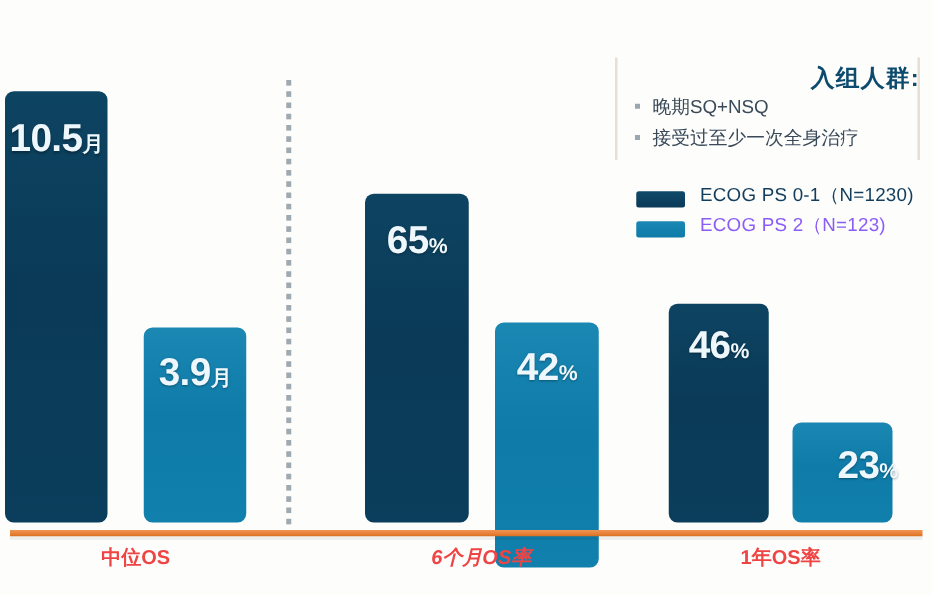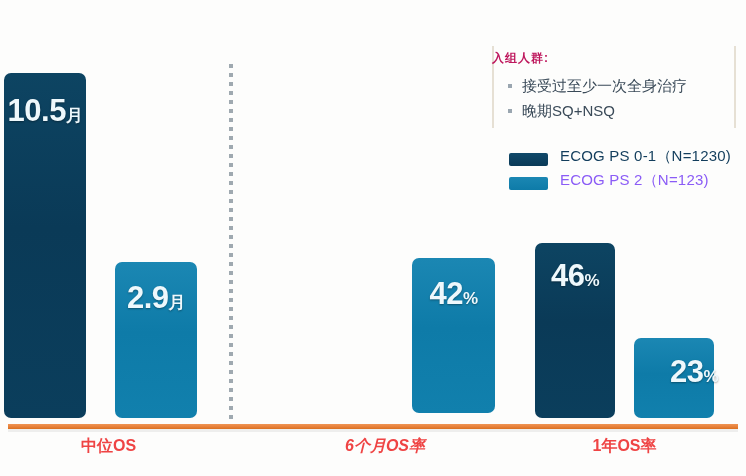--- a/index.html
+++ b/index.html
@@ -86,22 +86,22 @@
     width:244px;height:82px;
   }
   .anno .rule{
     position:absolute;top:0;width:2px;height:82px;
     background:#e6e0d4;
   }
   .anno .rule.left{left:0;}
   .anno .rule.right{right:0;}
   .anno-title{
     position:absolute;left:0;right:0;top:4px;
-    text-align:left;
-    font-size:12px;font-weight:bold;color:#be185d;
+    text-align:right;
+    font-size:19px;font-weight:bold;color:#0c4a6e;
     letter-spacing:1px;
   }
   .anno-list{
     position:absolute;left:14px;top:27px;right:6px;
     margin:0;padding:0;list-style:none;
   }
   .anno-list li{
     font-size:15px;color:#3a4a58;
     line-height:25px;
     white-space:nowrap;
@@ -147,28 +147,33 @@
   <div class="plot">
 
     <div class="bar dark" style="left:4px;top:73px;width:82px;height:345px;">
       <div class="bar-label" style="top:22px;">
         <span class="num">10.5</span><span class="unit">月</span>
       </div>
     </div>
 
     <div class="bar teal" style="left:115px;top:262px;width:82px;height:156px;">
       <div class="bar-label" style="top:20px;">
-        <span class="num">2.9</span><span class="unit">月</span>
+        <span class="num">3.9</span><span class="unit">月</span>
       </div>
     </div>
 
     <div class="divider"></div>
 
-
-    <div class="bar teal" style="left:412px;top:258px;width:83px;height:155px;">
+    <div class="bar dark" style="left:292px;top:155px;width:83px;height:263px;">
+      <div class="bar-label" style="top:21px;">
+        <span class="num">65</span><span class="unit">%</span>
+      </div>
+    </div>
+
+    <div class="bar teal" style="left:396px;top:258px;width:83px;height:196px;">
       <div class="bar-label" style="top:20px;">
         <span class="num">42</span><span class="unit">%</span>
       </div>
     </div>
 
     <div class="bar dark" style="left:535px;top:243px;width:80px;height:175px;">
       <div class="bar-label" style="top:17px;">
         <span class="num">46</span><span class="unit">%</span>
       </div>
     </div>
@@ -187,24 +192,24 @@
     <div class="cat-label" style="left:535px;width:179px;text-align:center;">1年OS率</div>
 
   </div>
 
   <div class="anno">
     <div class="rule left"></div>
     <div class="rule right"></div>
     <div class="anno-title">入组人群:</div>
     <ul class="anno-list">
       <li>
-        <span class="dot"></span><span>接受过至少一次全身治疗</span>
+        <span class="dot"></span><span>晚期SQ+NSQ</span>
       </li>
       <li>
-        <span class="dot"></span><span>晚期SQ+NSQ</span>
+        <span class="dot"></span><span>接受过至少一次全身治疗</span>
       </li>
     </ul>
   </div>
 
   <div class="legend">
     <div class="legend-row">
       <span class="legend-swatch dark"></span>
       <span class="legend-text dark">ECOG PS 0-1（N=1230)</span>
     </div>
     <div class="legend-row">

